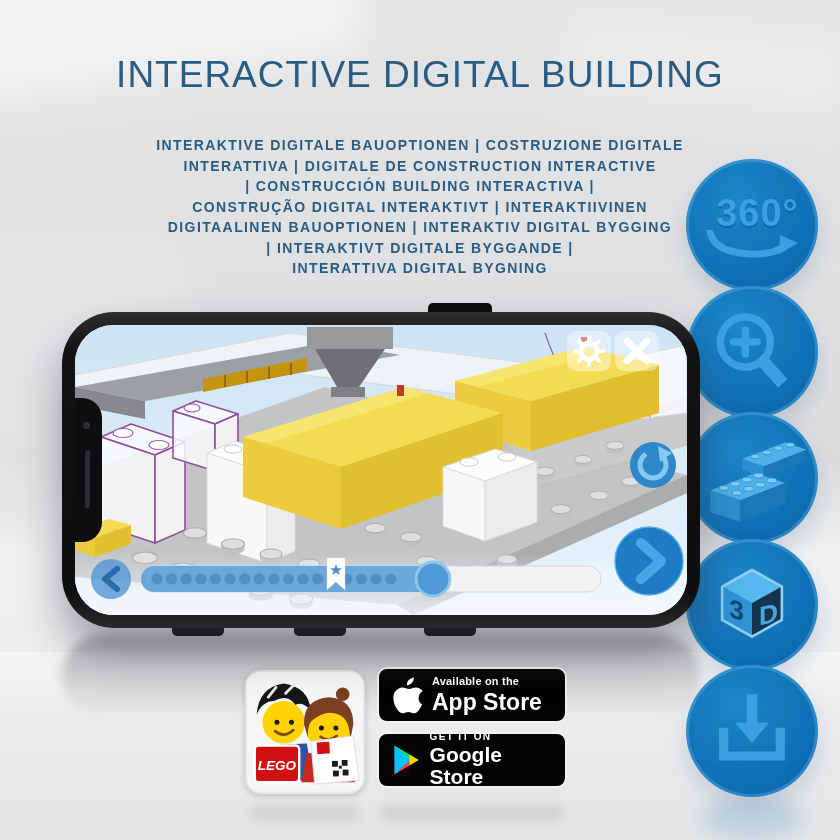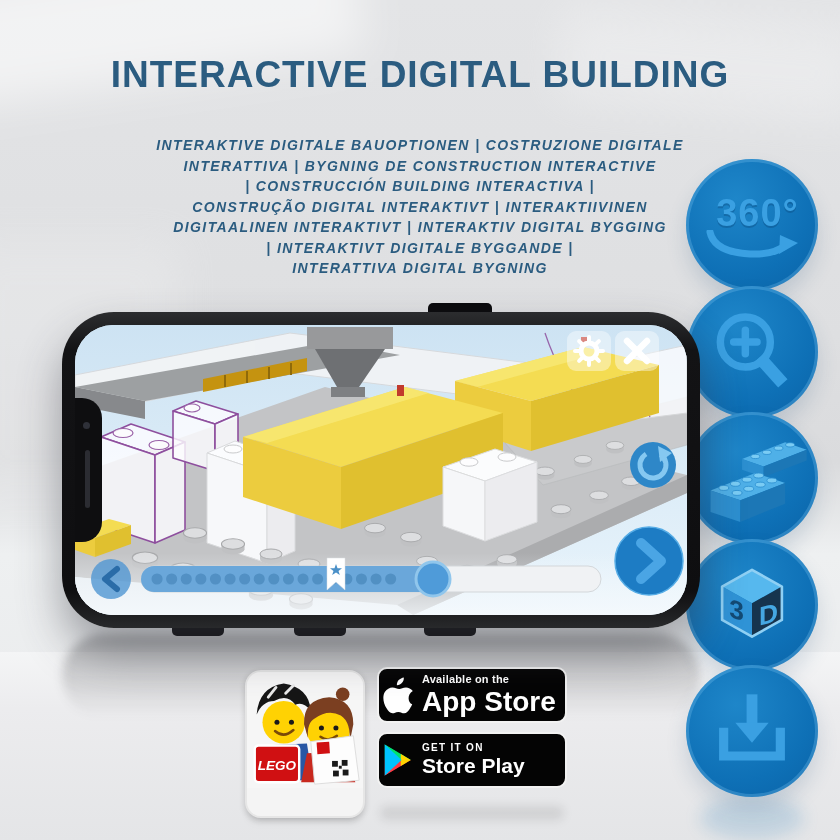--- a/index.html
+++ b/index.html
@@ -8,23 +8,23 @@
     background:linear-gradient(180deg,#e3e4e6 0%,#dedfe1 40%,#dadbdd 55%,#eef0f1 66%,#e7e8ea 100%);
     font-family:"Liberation Sans",sans-serif;}
   .sheen{position:absolute;background:rgba(255,255,255,.55);filter:blur(22px);z-index:0;}
   .sheen.s1{left:-60px;top:-40px;width:420px;height:120px;transform:rotate(-8deg);}
   .sheen.s2{left:560px;top:20px;width:300px;height:90px;transform:rotate(5deg);opacity:.5;}
   .sheen.s3{left:-40px;top:240px;width:220px;height:260px;opacity:.35;}
   .floor{position:absolute;left:0;top:652px;width:840px;height:188px;z-index:0;
     background:linear-gradient(180deg,#f4f5f6 0%,#ececee 30%,#e4e5e7 100%);}
 
   .title{position:absolute;left:0;top:54px;width:840px;text-align:center;z-index:2;
-    font-size:37px;font-weight:700;letter-spacing:1px;color:#2b5c80;}
+    font-size:37px;font-weight:400;letter-spacing:1px;color:#2b5c80;}
   .subtitle{position:absolute;left:0;top:135px;width:840px;text-align:center;z-index:2;
-    font-size:14px;font-weight:700;letter-spacing:1.4px;line-height:20.5px;color:#2b5c80;font-style:italic;}
+    font-size:14px;font-weight:700;letter-spacing:1.4px;line-height:20.5px;color:#2b5c80;}
 
   .feat{position:absolute;left:686px;width:132px;height:132px;border-radius:50%;z-index:2;
     background:radial-gradient(circle at 38% 30%,#1e86c9 0%,#0e70b6 62%,#0a62a6 100%);
     box-shadow:inset 0 0 0 3px rgba(130,200,245,.28),0 12px 20px rgba(50,90,130,.18);
     display:flex;align-items:center;justify-content:center;flex-direction:column;}
   .f1{top:159px;}.f2{top:286px;}.f3{top:412px;}.f4{top:539px;}.f5{top:665px;}
   .f360-label{font-size:38px;font-weight:700;letter-spacing:1px;color:#3aa0e2;
     text-shadow:0 2px 0 rgba(10,70,120,.35);line-height:34px;margin-top:6px;margin-left:11px;}
   .feat-refl{position:absolute;left:700px;top:797px;width:104px;height:42px;border-radius:50%;
     background:rgba(14,112,182,.16);filter:blur(8px);z-index:1;}
@@ -36,51 +36,51 @@
     background:linear-gradient(180deg,#2c2d2f 0%,#131315 12%,#0e0e10 88%,#28292b 100%);
     box-shadow:0 24px 44px rgba(60,62,70,.45);}
   .screen{position:absolute;left:13px;top:13px;width:612px;height:290px;border-radius:38px;overflow:hidden;background:#d9eaf6;}
   .screen svg{display:block;width:100%;height:100%;}
   .notch{position:absolute;left:13px;top:86px;width:27px;height:144px;background:#0e0e10;border-radius:0 20px 20px 0;z-index:6;}
   .notch .cam{position:absolute;left:8px;top:24px;width:7px;height:7px;border-radius:50%;background:#2e3038;}
   .notch .spk{position:absolute;left:10px;top:52px;width:5px;height:58px;border-radius:3px;background:#2b2c32;}
   .phone-reflection{position:absolute;left:62px;top:634px;width:638px;height:84px;border-radius:52px;z-index:1;
     background:linear-gradient(180deg,rgba(40,40,44,.32),rgba(40,40,44,0));filter:blur(5px);}
 
-  .app-icon{position:absolute;left:245px;top:670px;width:120px;height:148px;border-radius:16px;overflow:hidden;z-index:3;
+  .app-icon{position:absolute;left:245px;top:670px;width:120px;height:124px;border-radius:16px;overflow:hidden;z-index:3;
     box-shadow:0 2px 6px rgba(0,0,0,.18);background:#f4f4f4;border:2px solid #e6e6e6;}
   .badge{position:absolute;left:377px;width:190px;height:56px;background:#040404;border:2px solid #f2f2f2;
-    border-radius:10px;display:flex;align-items:center;padding:0 4px;gap:9px;z-index:3;color:#fff;}
+    border-radius:10px;display:flex;align-items:center;padding:0 14px;gap:9px;z-index:3;color:#fff;}
   .badge.appstore{top:667px;}
   .badge.gplay{top:732px;}
   .badge .txt{display:flex;flex-direction:column;justify-content:center;line-height:1.05;}
   .badge .small{font-size:11px;font-weight:700;letter-spacing:.2px;}
   .badge .small.caps{font-size:10px;letter-spacing:1.3px;}
-  .badge .big{font-size:28px;font-weight:700;margin-top:2px;}
+  .badge .big{font-size:23px;font-weight:700;margin-top:2px;}
   .badge.gplay .big{font-size:21px;}
   .store-refl{position:absolute;top:806px;height:14px;background:rgba(20,20,24,.10);filter:blur(5px);border-radius:8px;z-index:1;}
   .r-icon{left:250px;width:110px;}
   .r-badge{left:380px;width:184px;}
 </style>
 </head>
 <body>
 
 <div id="canvas">
   <div class="sheen s1"></div>
   <div class="sheen s2"></div>
   <div class="sheen s3"></div>
   <div class="floor"></div>
 
   <div class="title">INTERACTIVE DIGITAL BUILDING</div>
   <div class="subtitle">
     <div>INTERAKTIVE DIGITALE BAUOPTIONEN | COSTRUZIONE DIGITALE</div>
-    <div>INTERATTIVA | BYGNING DE CONSTRUCTION INTERACTIVE</div>
+    <div>INTERATTIVA | DIGITALE DE CONSTRUCTION INTERACTIVE</div>
     <div>| CONSTRUCCIÓN BUILDING INTERACTIVA |</div>
     <div>CONSTRUÇÃO DIGITAL INTERAKTIVT | INTERAKTIIVINEN</div>
-    <div>DIGITAALINEN INTERAKTIVT | INTERAKTIV DIGITAL BYGGING</div>
+    <div>DIGITAALINEN BAUOPTIONEN | INTERAKTIV DIGITAL BYGGING</div>
     <div>| INTERAKTIVT DIGITALE BYGGANDE |</div>
     <div>INTERATTIVA DIGITAL BYGNING</div>
   </div>
 
   <div class="feat f1">
     <div class="f360-label">360°</div>
     <svg width="100" height="30" viewBox="0 0 100 30">
       <path d="M8,2 Q12,22 48,24 Q72,25 84,15" stroke="#3aa0e2" stroke-width="7" fill="none" stroke-linecap="round"></path>
       <polygon points="78,5 96,13 77,24" fill="#3aa0e2"></polygon>
     </svg>
@@ -385,19 +385,19 @@
         </defs>
       <g clip-path="url(#pt)">
         <polygon points="1,0.8 22,12.5 1,12.5" fill="#00e36d"></polygon>
         <polygon points="1,24.2 22,12.5 1,12.5" fill="#ff3a44"></polygon>
         <polygon points="13,7.2 22,12.5 13,17.8" fill="#ffd500"></polygon>
         <polygon points="1,0.8 13.6,12.5 1,24.2" fill="#00c4ff"></polygon>
       </g>
     </svg>
     <div class="txt">
       <span class="small caps">GET IT ON</span>
-      <span class="big">Store Play</span>
+      <span class="big">Google Store</span>
     </div>
   </div>
 
   <div class="store-refl r-icon"></div>
   <div class="store-refl r-badge"></div>
 </div>
 
 </body></html>

